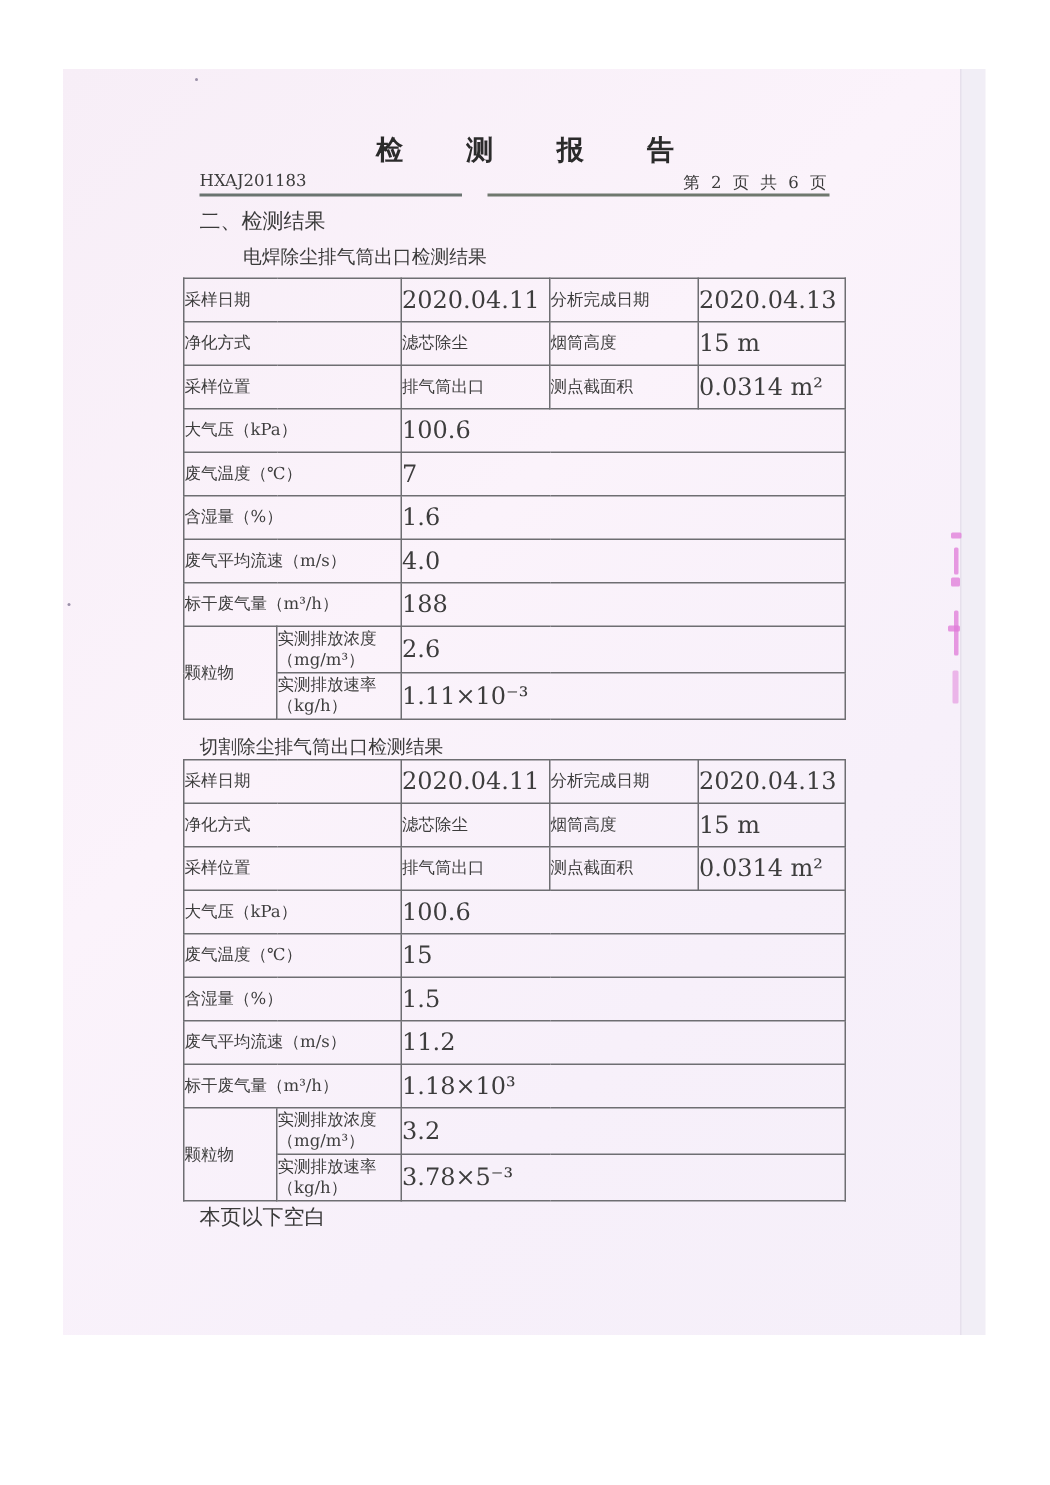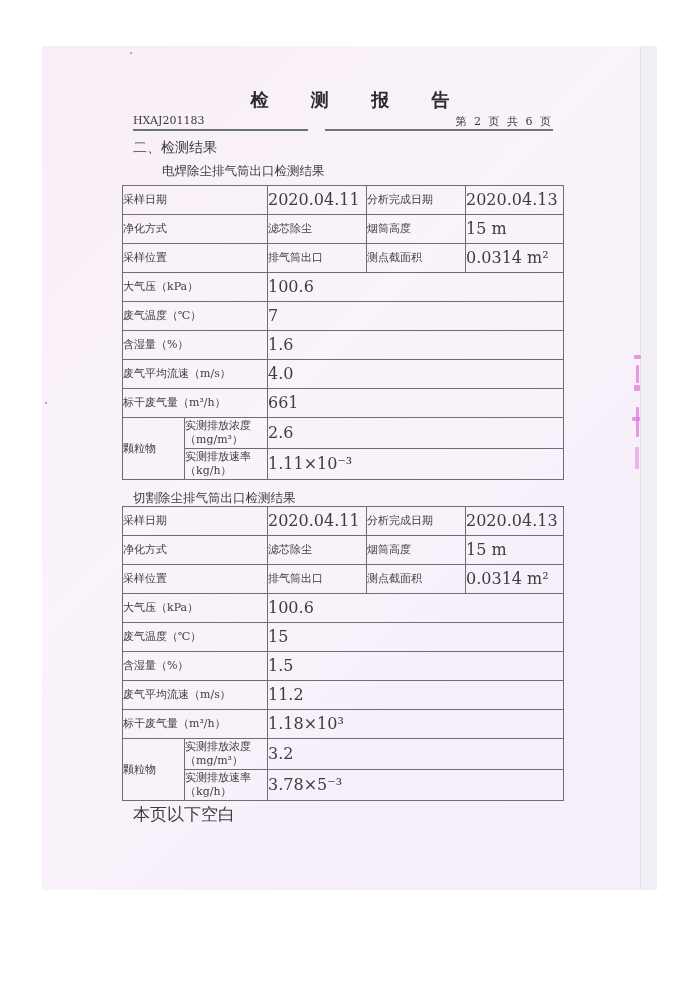--- a/index.html
+++ b/index.html
@@ -36,21 +36,21 @@
   }
   table.rt {
     position: absolute; left: 122px; width: 441px; border-collapse: collapse; table-layout: fixed;
     font-size: 11px; color: #3d3d3d;
   }
   table.rt td {
     border: 1px solid #6e6e72; text-align: left; vertical-align: middle; height: 28px; padding: 0; line-height: 14px;
   }
   table.rt td.tall { height: 30px; line-height: 14px; }
   table.rt td.num { font-size: 16px; }
-  .footnote { position: absolute; left: 133px; top: 803px; font-size: 17px; color: #3a3a3a; }
+  .footnote { position: absolute; left: 133px; top: 803px; font-size: 14px; color: #3a3a3a; }
   .stamp {
     position: absolute; left: 632px; top: 355px; width: 14px; height: 120px;
   }
   .stamp span {
     position: absolute; left: 2px; width: 6px; background: #e07ad8; opacity: 0.75; border-radius: 1px;
   }
   .speck { position: absolute; width: 2px; height: 2px; background: #9a90a8; border-radius: 1px; }
 </style>
 </head>
 <body>
@@ -108,21 +108,21 @@
   <tr>
     <td colspan="2">含湿量（%）</td>
     <td colspan="3" class="num">1.6</td>
   </tr>
   <tr>
     <td colspan="2">废气平均流速（m/s）</td>
     <td colspan="3" class="num">4.0</td>
   </tr>
   <tr>
     <td colspan="2">标干废气量（m³/h）</td>
-    <td colspan="3" class="num">661</td>
+    <td colspan="3" class="num">188</td>
   </tr>
   <tr>
     <td rowspan="2">颗粒物</td>
     <td class="tall">
       <div>实测排放浓度</div>
       <div>（mg/m³）</div>
     </td>
     <td colspan="3" class="num tall">2.6</td>
   </tr>
   <tr>

